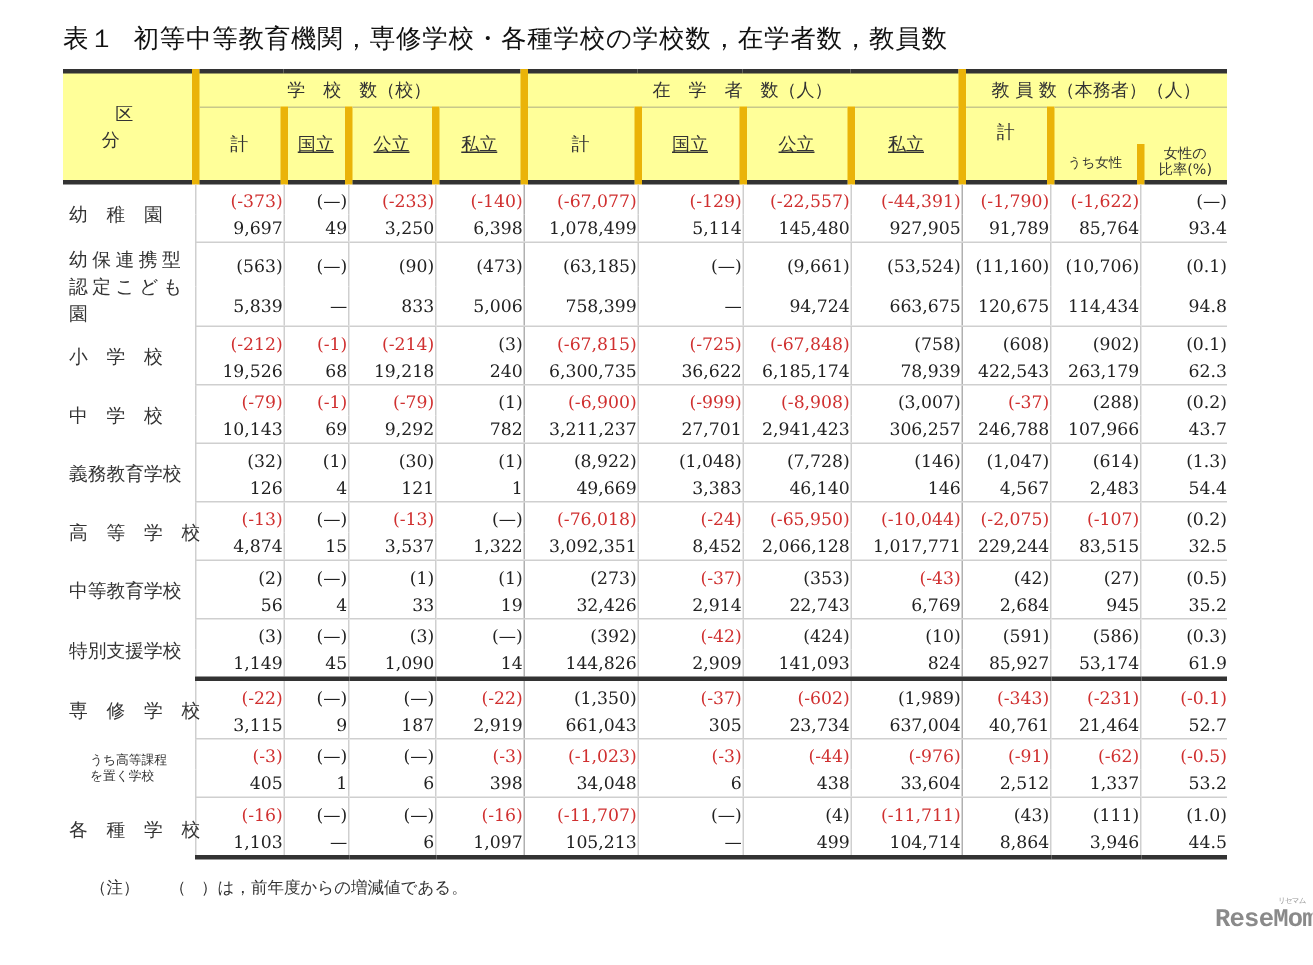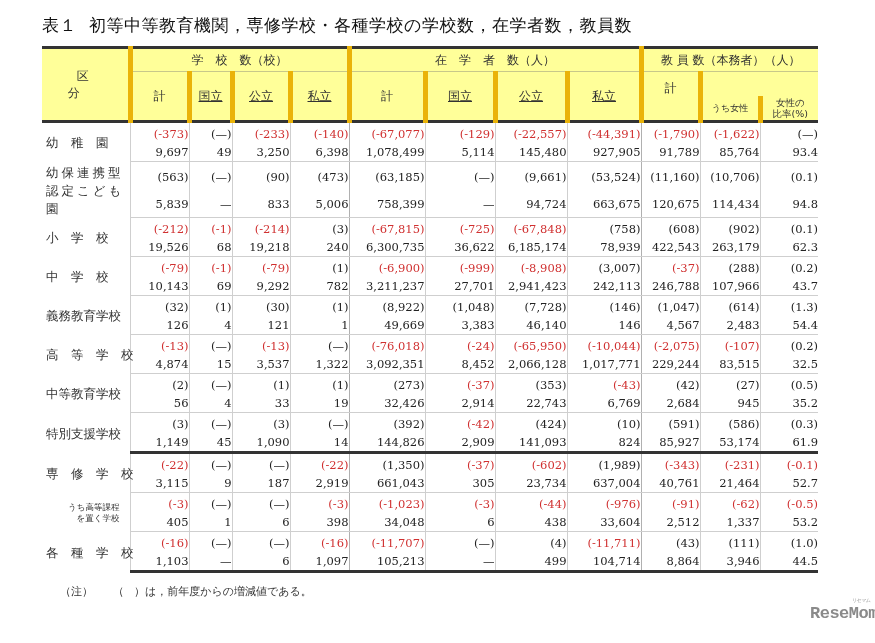--- a/index.html
+++ b/index.html
@@ -18,21 +18,21 @@
   thead th.ku { border-left:none; letter-spacing:22px; text-indent:18px; }
   thead th.sub { font-size:9.5px; line-height:11px; }
   thead th.sub2 { font-size:9px; }
   thead tr.h3 th { border-bottom:3px solid #333; }
   thead th.tall { border-bottom:3px solid #333;text-align:center; }
   .ul { text-decoration:underline; }
   tbody td { font-size:11.5px; text-align:right; height:18px; line-height:18px; padding-right:4px;
              border-left:1px solid #cfcfcf; white-space:nowrap; }
   tbody td.lbl { text-align:left; border-left:none; padding-left:4px; font-family:"DejaVu Sans","Liberation Sans",sans-serif;
                  font-size:12.5px; color:#333; }
-  tbody td.lbl.small { font-size:8.5px; line-height:11px; text-align:right; padding-left:10px; }
+  tbody td.lbl.small { font-size:8.5px; line-height:11px; text-align:left; padding-left:10px; }
   tbody tr.top td { padding-top:2px; }
   tbody tr.bot td { border-bottom:1px solid #cfcfcf; }
   tbody tr.thick td { border-bottom:3px solid #333; }
   td.neg { color:#d03030; }
   td.c-le { border-left:1px solid #b0b0b0 !important; }
   .note { position:absolute; left:60px; top:584px; font-family:"DejaVu Sans","Liberation Sans",sans-serif; font-size:11px; color:#333; white-space:nowrap; }
   .note .gap { display:inline-block; width:20px; }
   .note .gap2 { display:inline-block; width:10px; }
   .logo { position:absolute; left:765px; top:604px; font-family:Liberation Mono, monospace; font-weight:bold;
           font-size:17px; color:#8a8a8a; letter-spacing:-0.5px;margin-left:45px; }
@@ -181,21 +181,21 @@
         <td>(0.2)</td>
       </tr>
       <tr class="bot">
         <td>10,143</td>
         <td>69</td>
         <td>9,292</td>
         <td>782</td>
         <td class="c-le">3,211,237</td>
         <td>27,701</td>
         <td>2,941,423</td>
-        <td>242,113</td>
+        <td>306,257</td>
         <td class="c-le">246,788</td>
         <td>107,966</td>
         <td>43.7</td>
       </tr>
       <tr class="top">
         <td rowspan="2" class="lbl">義務教育学校</td>
         <td>(32)</td>
         <td>(1)</td>
         <td>(30)</td>
         <td>(1)</td>

